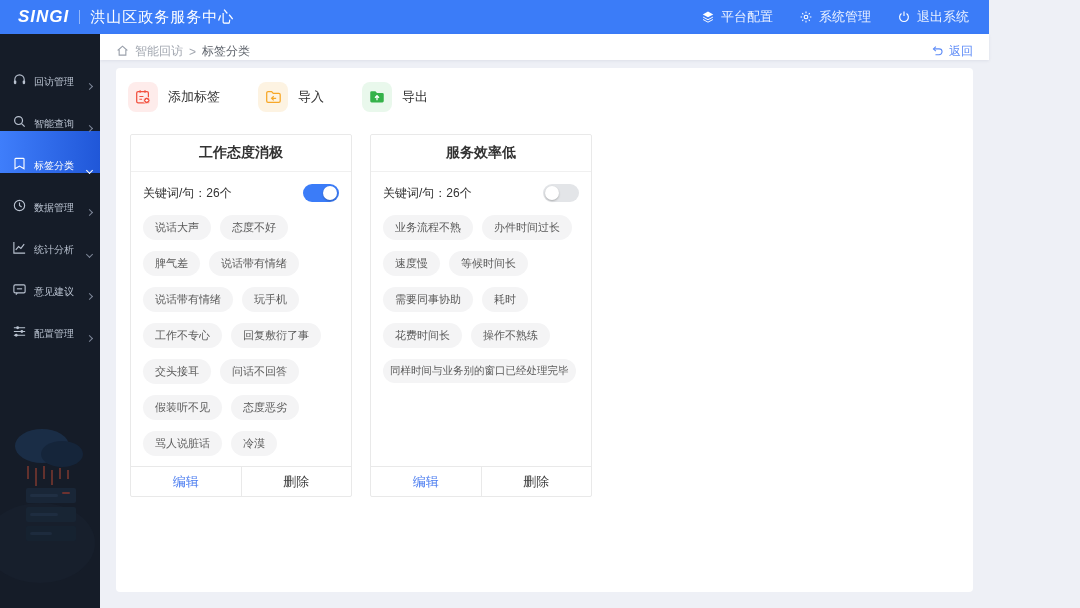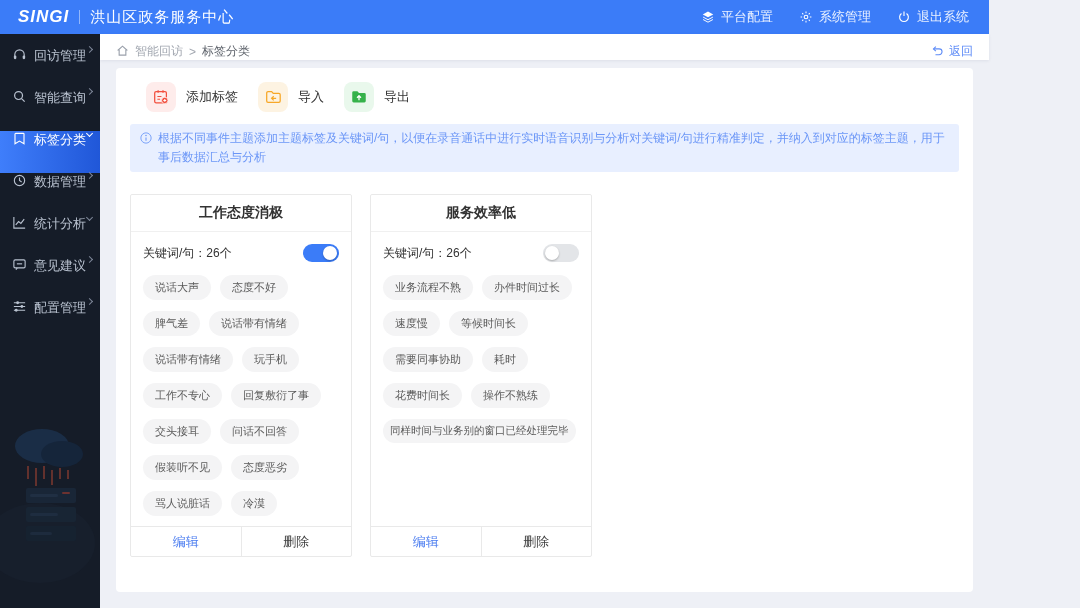--- a/index.html
+++ b/index.html
@@ -17,22 +17,22 @@
   .h-right { display:flex; align-items:center; gap:26px; }
   .h-nav { display:flex; align-items:center; gap:6px; font-size:13px; cursor:pointer; color:#eaf1ff; }
   .h-nav svg { display:block; }
 
   
   .shell { flex:1; display:flex; min-height:0; }
 
   
   .sb { width:100px; flex:0 0 100px; background:#151c28; position:relative; overflow:hidden; }
   .sb nav { padding-top:13px; position:relative; z-index:2; }
-  .sb-item { height:42px; display:flex; align-items:flex-start; padding:0 8px 0 12px;
-    color:#b9c2d0; font-size:13px; cursor:pointer; }
+  .sb-item { height:42px; display:flex; align-items:flex-end; padding:0 8px 0 12px;
+    color:#b9c2d0; font-size:10px; cursor:pointer; }
   .sb-item svg { flex:0 0 15px; }
   .sb-item .lbl { margin-left:7px; flex:1; white-space:nowrap; }
   .sb-item.active { background:linear-gradient(90deg,#3f7efb 0%,#2057d8 100%); color:#fff; }
   .chev { width:5px; height:5px; border-right:1.2px solid #7e8798; border-bottom:1.2px solid #7e8798;
     display:inline-block; flex:0 0 auto; }
   .chev.right { transform:rotate(-45deg); }
   .chev.down  { transform:rotate(45deg); }
   .sb-item.active .chev { border-color:#fff; }
   .sb-art { position:absolute; bottom:0; left:0; z-index:1; opacity:.75; }
 
@@ -41,21 +41,21 @@
   .crumbbar { height:26px; background:#fff; box-shadow:0 1px 3px rgba(20,40,80,.08);
     display:flex; align-items:flex-end; justify-content:space-between; padding:0 16px; flex:0 0 26px; }
   .crumb { display:flex; align-items:center; gap:6px; font-size:12px; color:#a2a7b0; }
   .crumb .cur { color:#5f646c; }
   .backbtn { display:flex; align-items:center; gap:5px; font-size:12px; color:#5d8bf7; cursor:pointer; }
 
   .content { flex:1; padding:8px 16px 16px; min-height:0; }
   .panel { background:#fff; border-radius:4px; height:100%; overflow:hidden; }
 
   
-  .toolbar { display:flex; align-items:flex-end; gap:20px; padding:14px 30px 0; }
+  .toolbar { display:flex; align-items:flex-end; gap:38px; padding:14px 12px 0; }
   .toolbtn { display:flex; align-items:center; gap:10px; cursor:pointer; }
   .tool-ico { width:30px; height:30px; border-radius:8px; display:flex; align-items:center; justify-content:center; }
   .tool-ico.add { background:#feeceb; }
   .tool-ico.imp { background:#fdf3e2; }
   .tool-ico.exp { background:#e9f8ec; }
   .toolbtn .tlbl { font-size:13px; color:#333; }
 
   
   .banner { margin:12px 14px 0; background:#e8efff; border-radius:3px; padding:5px 10px;
     display:flex; align-items:flex-start; gap:6px; font-size:12px; color:#6b96f7; line-height:1.6; }
@@ -257,28 +257,20 @@
               <span class="tool-ico exp">
                 <svg width="18" height="18" viewBox="0 0 20 20">
                     <path d="M2.5 5A1.5 1.5 0 0 1 4 3.5h4.2L10 5.5h6A1.5 1.5 0 0 1 17.5 7v7.5A1.5 1.5 0 0 1 16 16H4a1.5 1.5 0 0 1-1.5-1.5z" fill="#35b24a"></path>
                     <path d="M10 13.5V8.8M7.8 10.9L10 8.6l2.2 2.3" fill="none" stroke="#fff" stroke-width="1.4"></path>
                   </svg>
               </span>
               <span class="tlbl">导出</span>
             </div>
           </div>
 
-          <div class="banner">
-            <span><svg width="12" height="12" viewBox="0 0 14 14">
-                  <circle cx="7" cy="7" r="6" fill="none" stroke="#6b96f7" stroke-width="1"></circle>
-                  <path d="M7 6.3v4" stroke="#6b96f7" stroke-width="1.2"></path>
-                  <circle cx="7" cy="4" r="0.9" fill="#6b96f7"></circle>
-                </svg></span>
-            <span>根据不同事件主题添加主题标签及关键词/句，以便在录音通话中进行实时语音识别与分析对关键词/句进行精准判定，并纳入到对应的标签主题，用于事后数据汇总与分析</span>
-          </div>
 
           <div class="cards">
 
             <div class="card">
               <div class="card-hd">工作态度消极</div>
               <div class="card-bd">
                 <div class="kwrow">
                   <span class="kwlbl">关键词/句：26个</span>
                   <span class="toggle on">
                       <span class="knob"></span>

